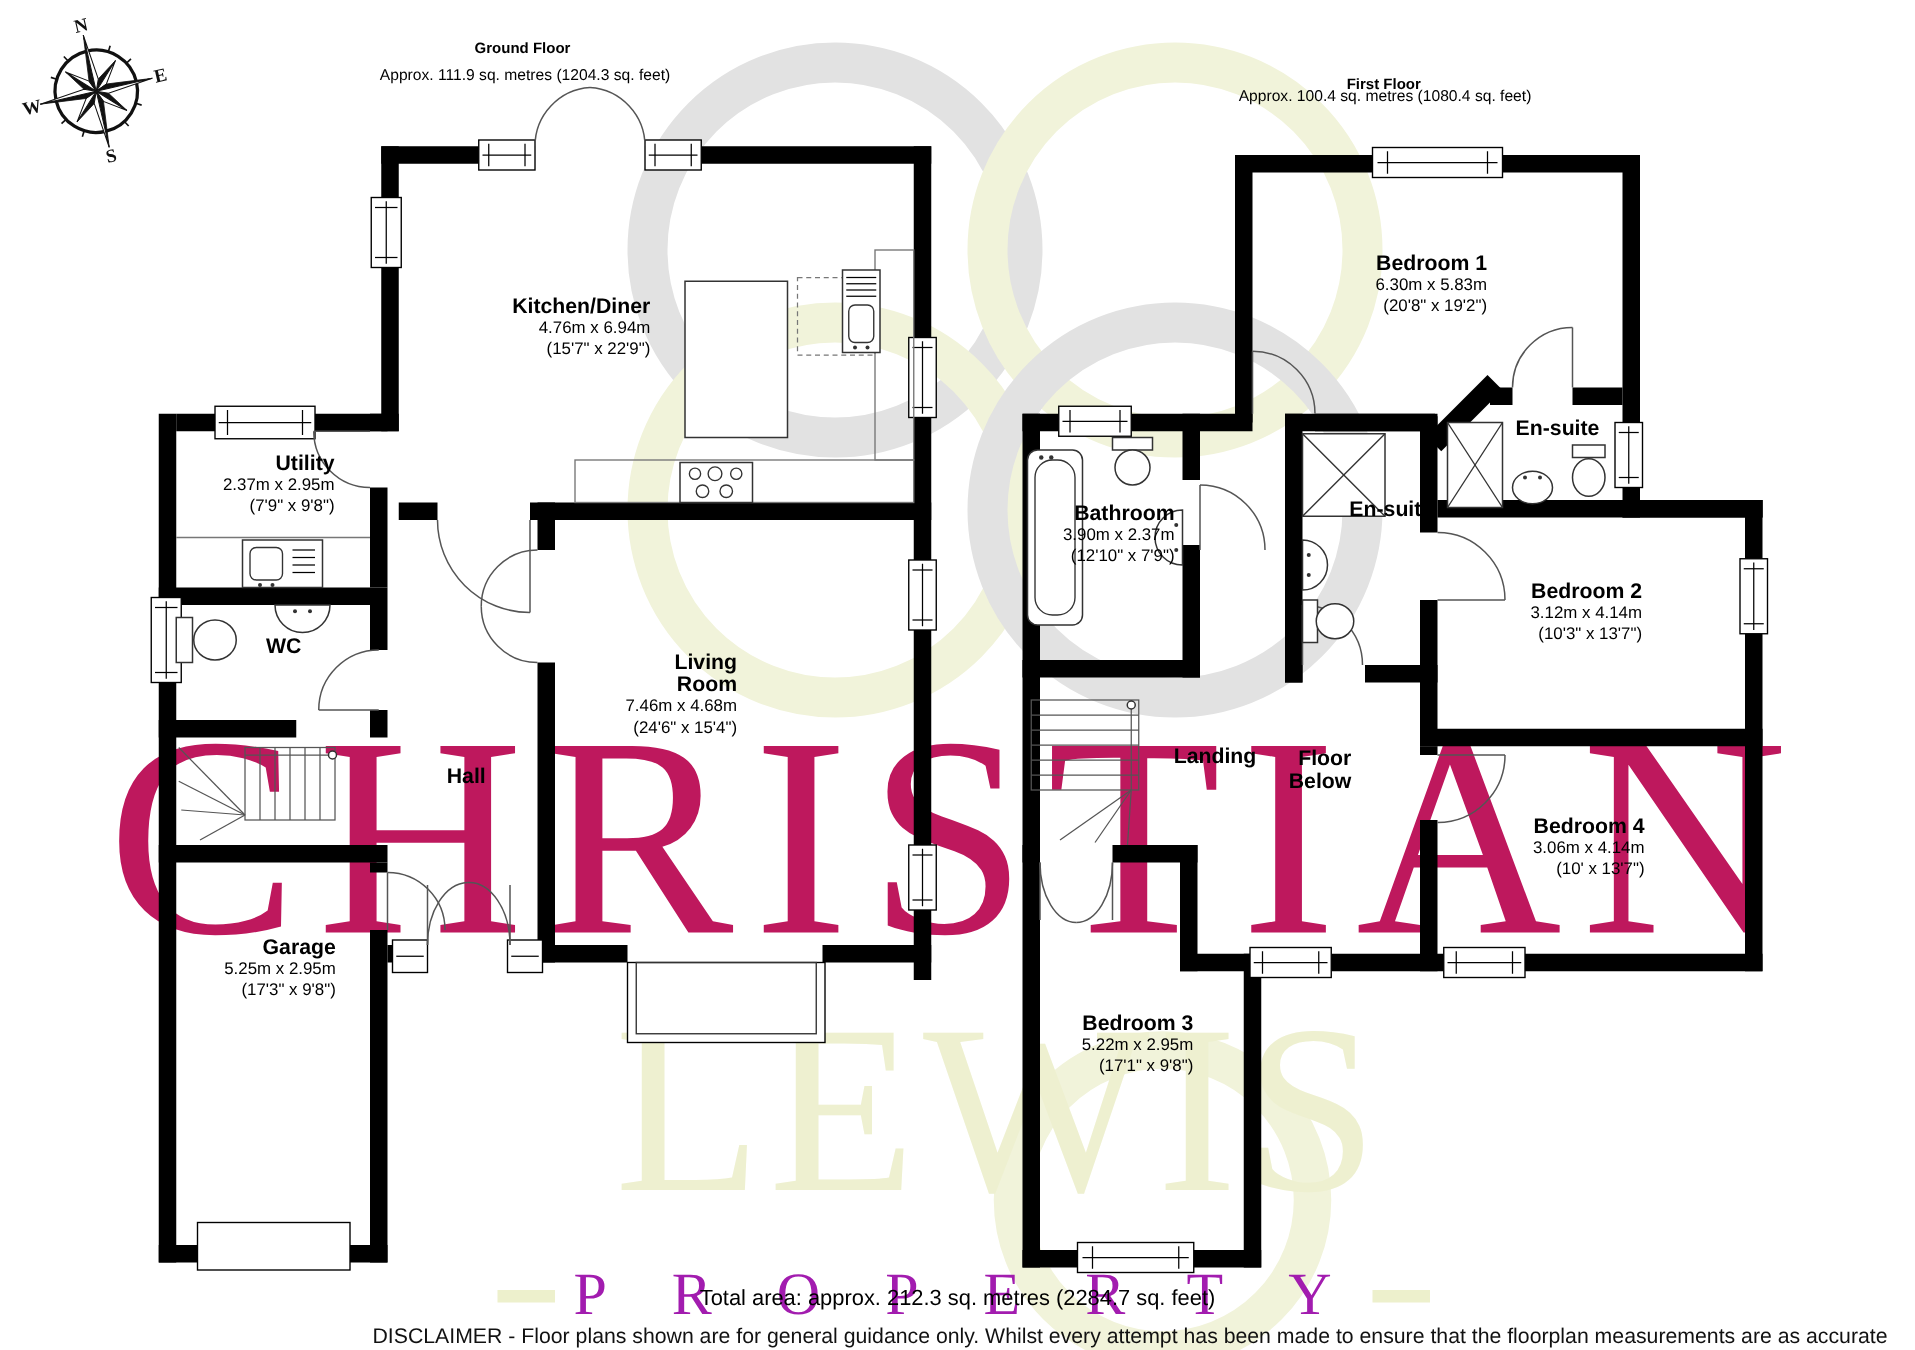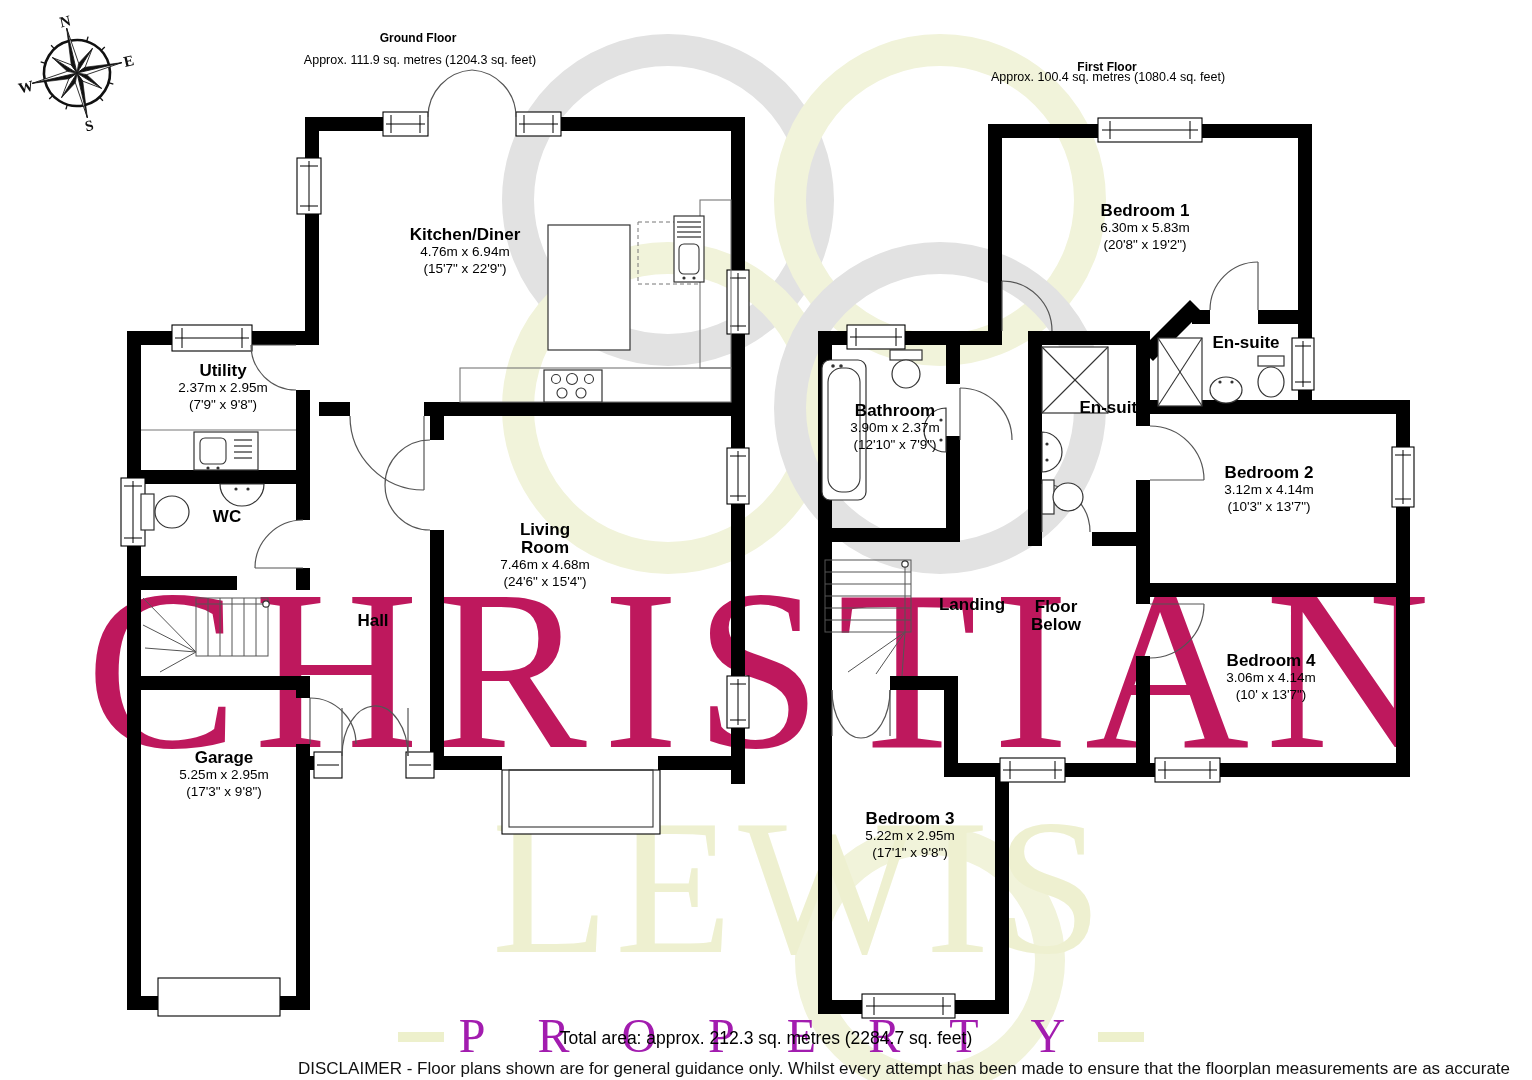--- a/index.html
+++ b/index.html
@@ -23,21 +23,21 @@
   .fixl{fill:none;stroke:#333;stroke-width:1.1}
   .stair{fill:none;stroke:#555;stroke-width:1}
   .cr{fill:none;stroke:#111;stroke-width:2.6}
   .ct{stroke:#111;stroke-width:1.3}
   .sd{fill:#111;stroke:#111;stroke-width:.6}
   .sl{fill:#fff;stroke:#111;stroke-width:.8}
   .compass text{font:bold 15px "Liberation Serif",serif;fill:#111;text-anchor:middle;dominant-baseline:central}
   
   .floor-title{position:absolute;transform:translateX(-50%);font-weight:bold;font-size:12px;white-space:nowrap}
   .floor-area{position:absolute;transform:translateX(-50%);font-size:12.5px;white-space:nowrap}
-  .room-label{position:absolute;transform:translateX(-50%);text-align:center}
+  .room-label{position:absolute;transform:translateX(-50%);text-align:right}
   .rname{font-weight:bold;font-size:17px;line-height:18px;white-space:pre-line}
   .rdim{font-size:13.5px;line-height:16.5px;white-space:nowrap}
   #total{position:absolute;left:0;right:0;top:1028px;text-align:center;font-size:17.5px}
   #disclaimer{position:absolute;left:298px;right:2px;top:1059px;font-size:17px;color:#111}
 </style>
 </head>
 <body>
 
 <svg width="1532" height="1080">
   <circle cx="668" cy="200" r="150" fill="none" stroke="#e2e2e2" stroke-width="32"></circle>
@@ -455,21 +455,21 @@
       </g>
     </g>
   </g>
 </svg>
 
 <div class="floor-title" style="left:418px;top:31px">Ground Floor</div>
 <div class="floor-area" style="left:420px;top:53px">Approx. 111.9 sq. metres (1204.3 sq. feet)</div>
 <div class="floor-title" style="left:1107px;top:60px">First Floor</div>
 <div class="floor-area" style="left:1108px;top:70px">Approx. 100.4 sq. metres (1080.4 sq. feet)</div>
 
-<div class="room-label" style="left:465px;top:226px">
+<div class="room-label" style="left:465px;top:236px">
   <div class="rname">Kitchen/Diner</div>
   <div class="rdim">4.76m x 6.94m</div>
   <div class="rdim">(15'7" x 22'9")</div>
 </div>
 <div class="room-label" style="left:223px;top:362px">
   <div class="rname">Utility</div>
   <div class="rdim">2.37m x 2.95m</div>
   <div class="rdim">(7'9" x 9'8")</div>
 </div>
 <div class="room-label" style="left:227px;top:508px">

